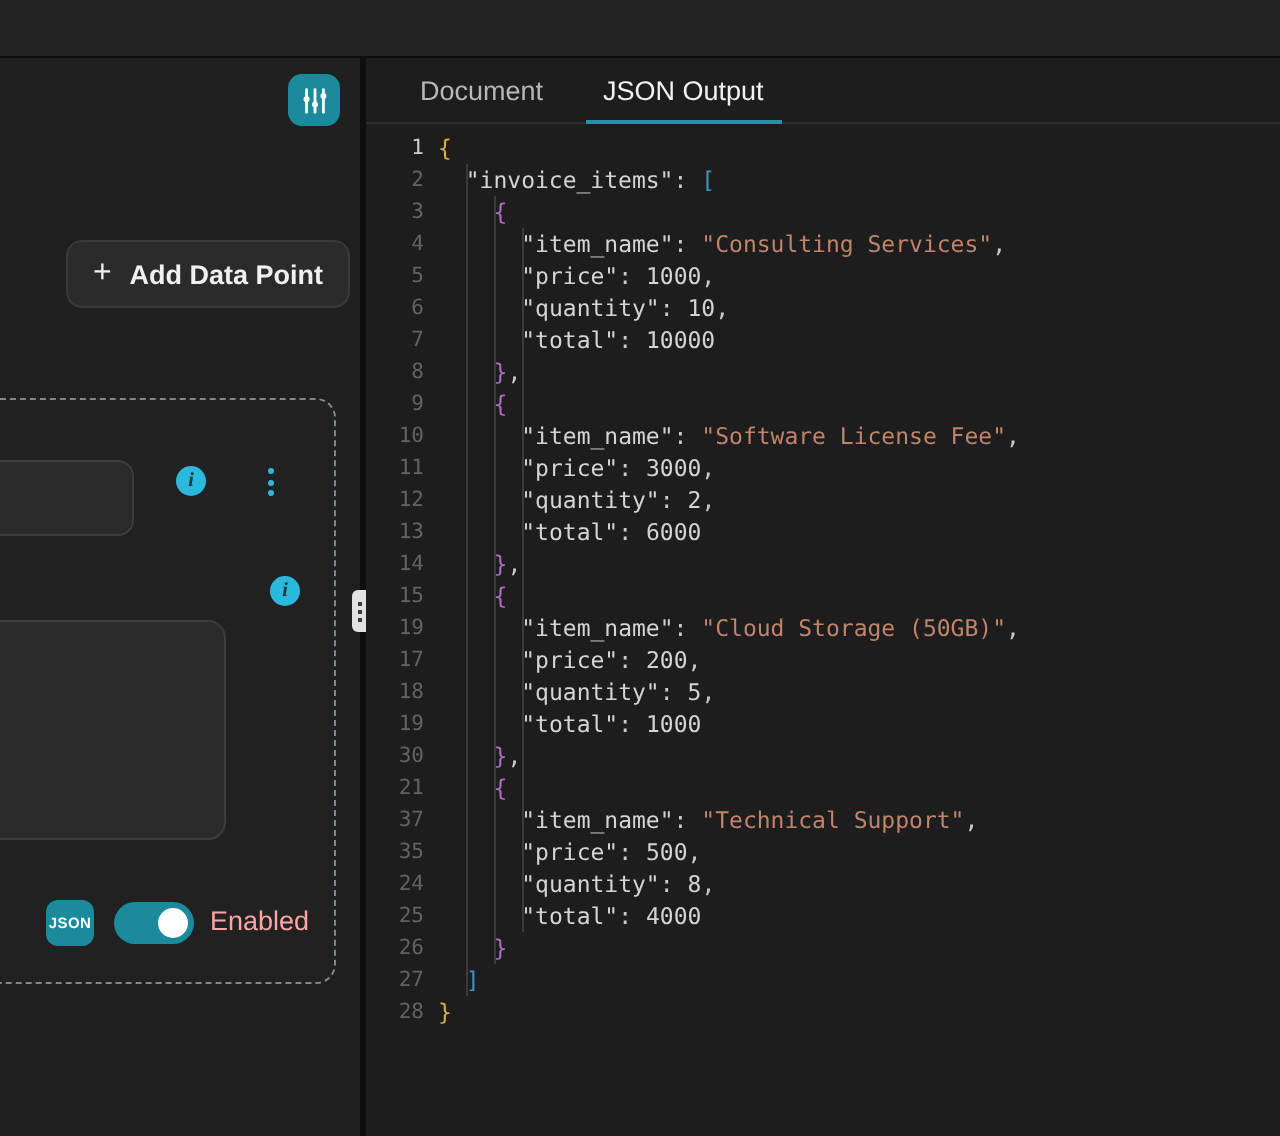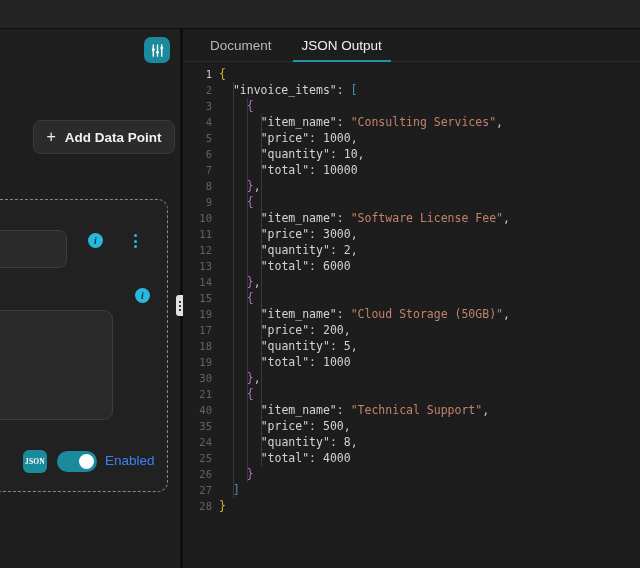--- a/index.html
+++ b/index.html
@@ -74,34 +74,34 @@
     padding: 1px 0;
   }
   .kebab i { display: block; width: 3px; height: 3px; border-radius: 50%; background: #2bb8dd; }
 
   .json-badge {
     position: absolute; left: 62px; top: 250px;
     width: 24px; height: 23px; border-radius: 6px;
     background: #1b8a9c; color: #ffffff;
     font-size: 7.5px; font-weight: bold; letter-spacing: .2px;
     display: flex; align-items: center; justify-content: center;
-    font-family: Liberation Serif, serif;
+    font-family: Liberation Sans, sans-serif;
   }
   .toggle {
     position: absolute; left: 96px; top: 251px;
     width: 40px; height: 21px; border-radius: 11px;
     background: #1b8a9c; cursor: pointer;
   }
   .toggle .knob {
     position: absolute; right: 3px; top: 3px;
     width: 15px; height: 15px; border-radius: 50%; background: #ffffff;
   }
   .toggle-label {
     position: absolute; left: 144px; top: 253px;
-    color: #3b82f6; font-size: 13.5px;
+    color: #fca5a5; font-size: 13.5px;
   }
 
   
   .splitter {
     position: absolute; left: 181px; top: 29px; width: 2px; height: 539px;
     background: #0e0e0e;
   }
   .split-handle {
     position: absolute; left: 176px; top: 295px;
     width: 12px; height: 21px; border-radius: 3px;
@@ -257,21 +257,21 @@
           <span class="ln">12</span>
           <span class="ln">13</span>
           <span class="ln">14</span>
           <span class="ln">15</span>
           <span class="ln">19</span>
           <span class="ln">17</span>
           <span class="ln">18</span>
           <span class="ln">19</span>
           <span class="ln">30</span>
           <span class="ln">21</span>
-          <span class="ln">40</span>
+          <span class="ln">37</span>
           <span class="ln">35</span>
           <span class="ln">24</span>
           <span class="ln">25</span>
           <span class="ln">26</span>
           <span class="ln">27</span>
           <span class="ln">28</span>
         </div>
       <div class="code" id="code">
         <div class="indent-guides" id="guides">
             <div class="guide" style="left: 13.86px; top: 16px; height: 416px;"></div>

